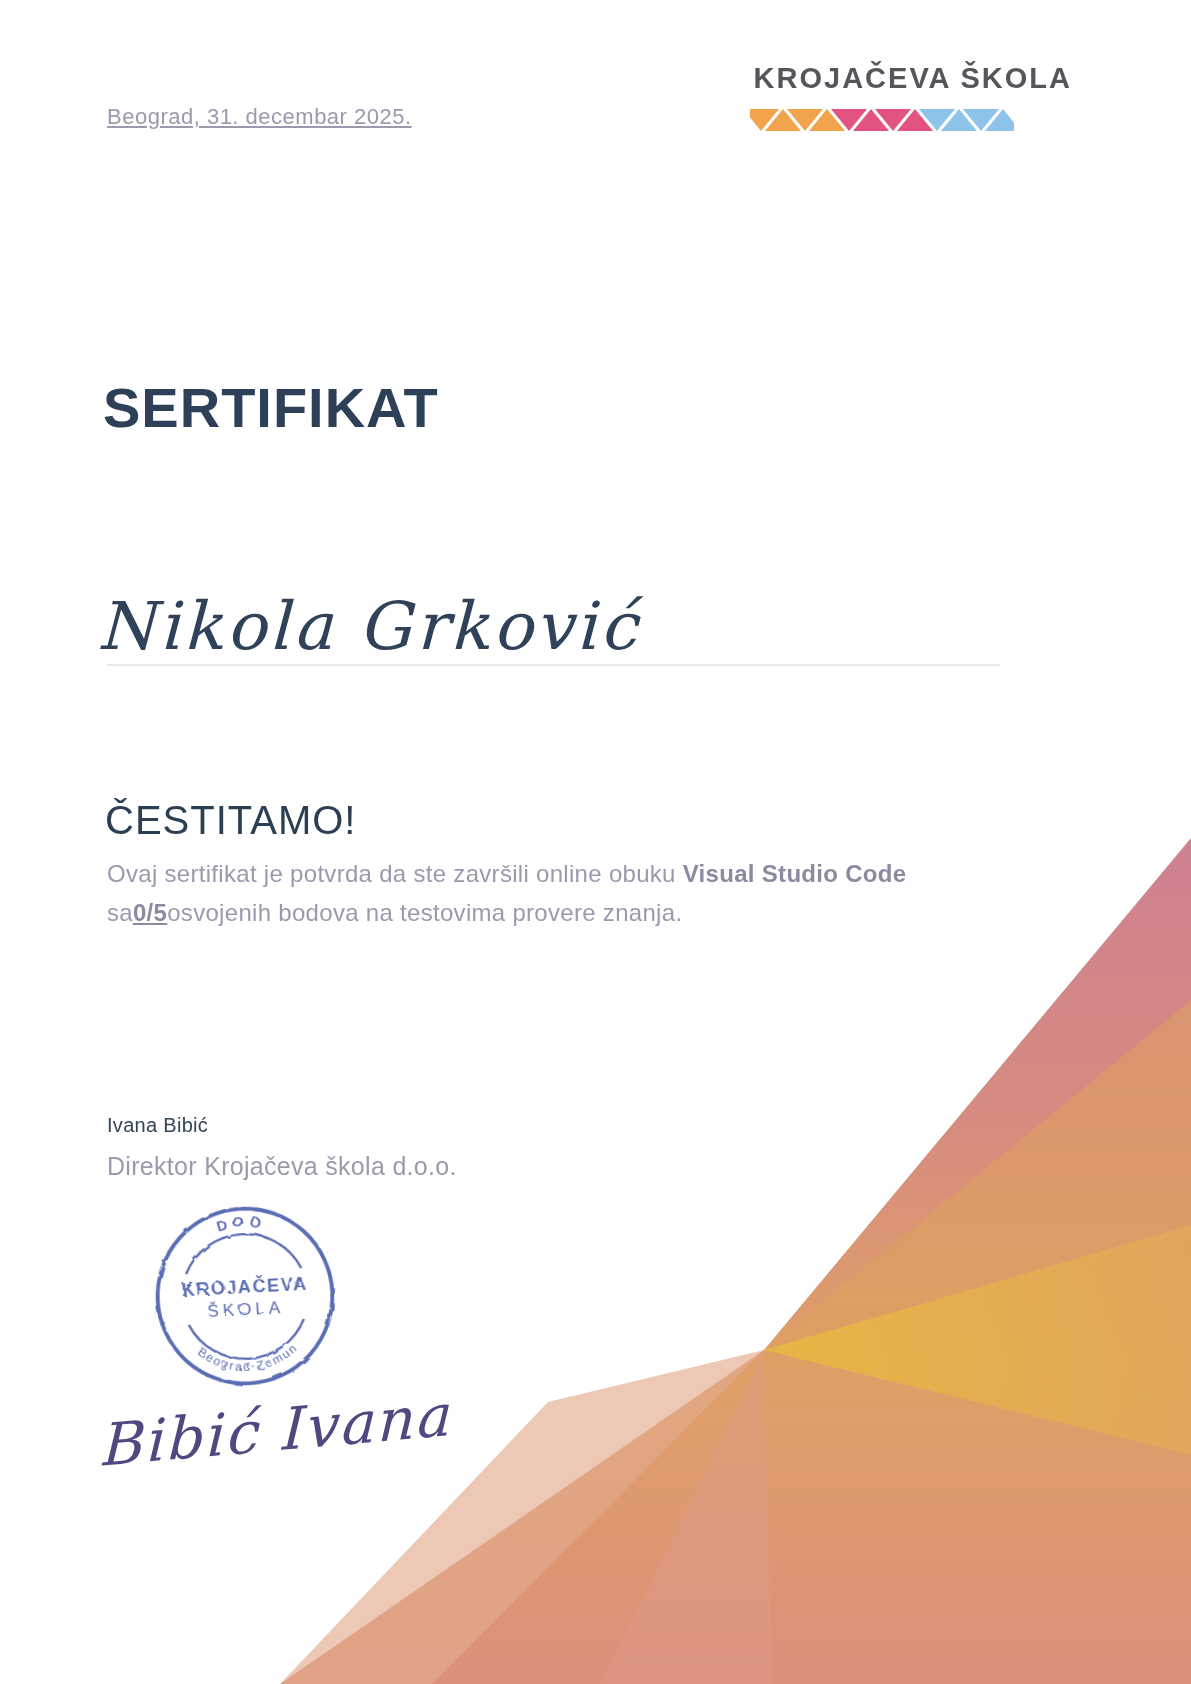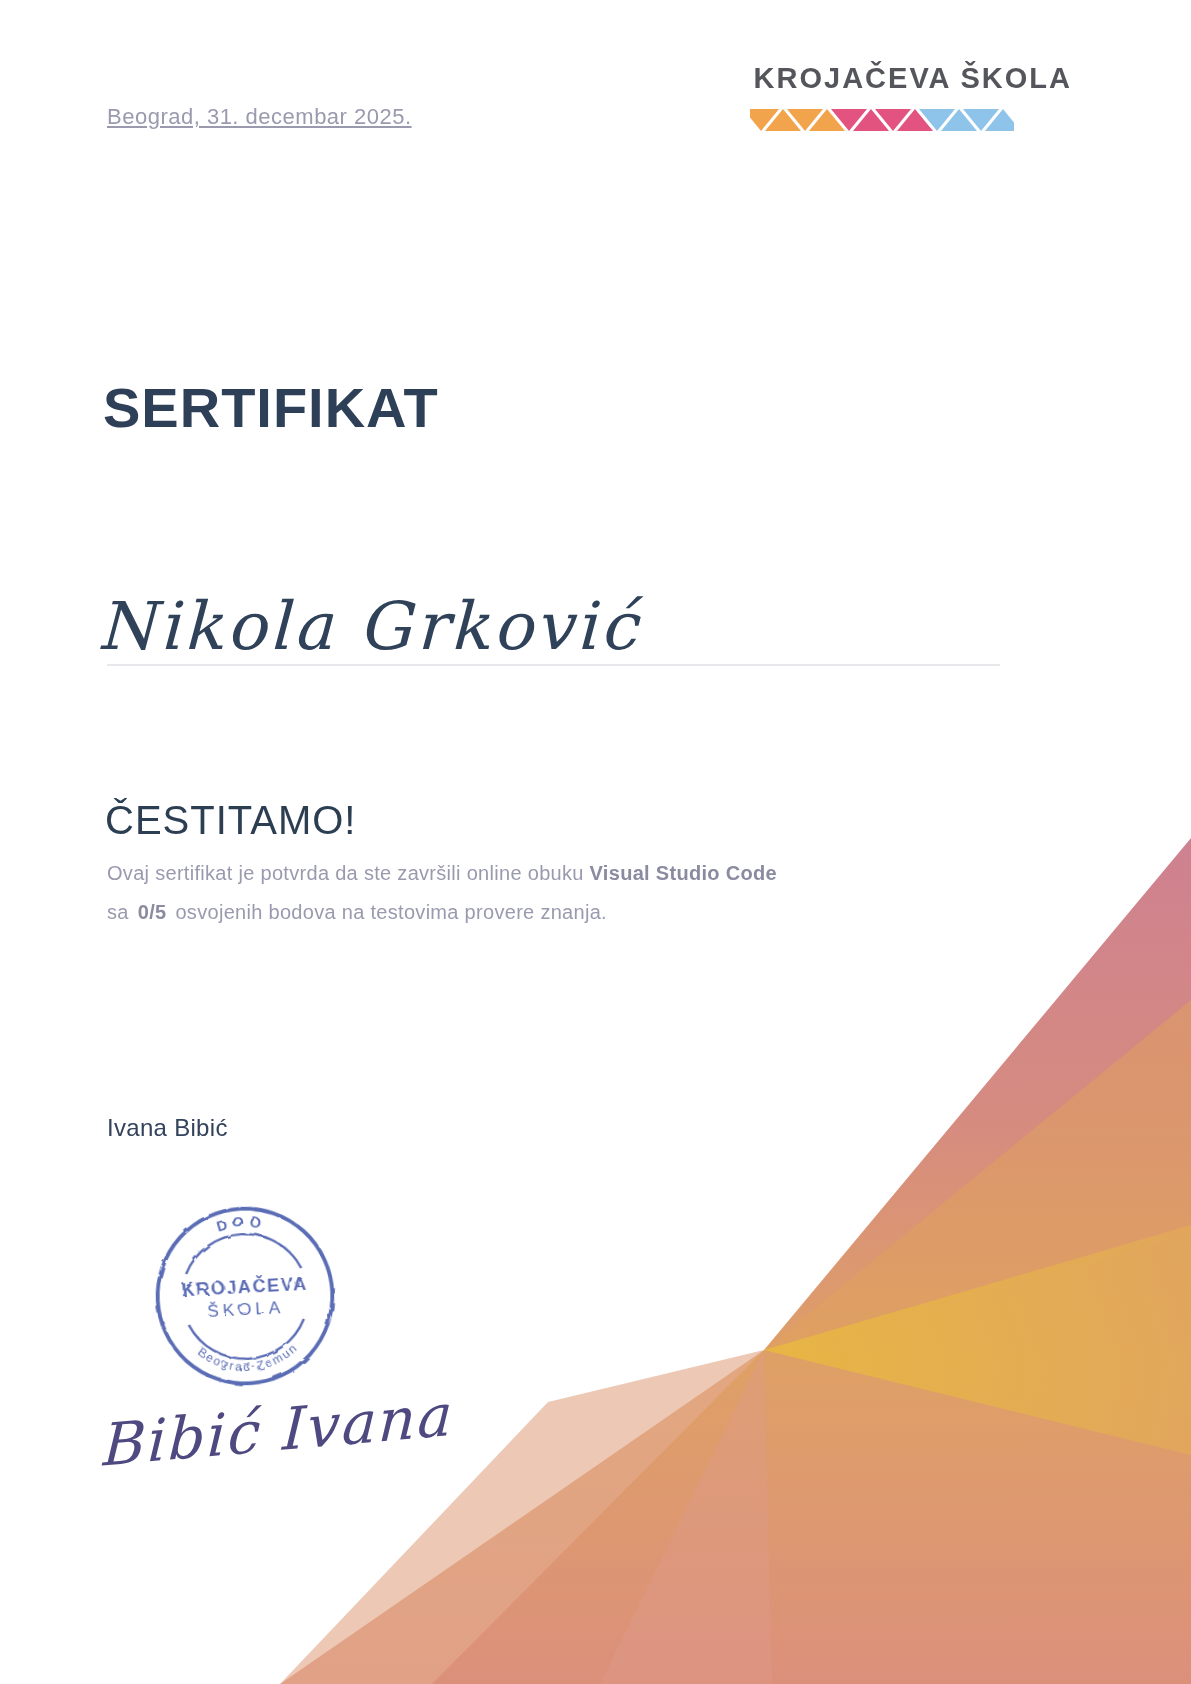--- a/index.html
+++ b/index.html
@@ -46,28 +46,28 @@
     left:107px;top:664px;width:893px;height:2px;background:#E7E7EC;
   }
 
   .greeting{
     left:105px;top:798px;
     font-size:40px;font-weight:normal;color:#2C3E52;letter-spacing:1px;
   }
 
   .body-text{
     left:107px;top:854px;width:1010px;margin:0;
-    font-size:20px;line-height:39px;color:#9A9AAF;letter-spacing:.3px;
+    font-size:24px;line-height:39px;color:#9A9AAF;letter-spacing:.3px;
   }
   .body-text strong{font-weight:bold;color:#8A8AA0;}
-  .body-text .score{margin:0 9px;}
+  .body-text .score{margin:0 0;text-decoration:underline;}
 
   .sig-name{
     left:107px;top:1114px;
-    font-size:24px;color:#32435B;letter-spacing:.3px;
+    font-size:20px;color:#32435B;letter-spacing:.3px;
   }
   .sig-title{
     left:107px;top:1152px;
     font-size:25px;color:#9A9AAF;letter-spacing:.3px;
   }
 
   .stamp{
     left:149px;top:1200px;width:192px;height:192px;
     opacity:.85;
   }
@@ -135,20 +135,21 @@
 
   <div class="abs greeting">ČESTITAMO!</div>
 
   <p class="abs body-text">
     <span>Ovaj sertifikat je potvrda da ste završili online obuku</span>
     <strong>Visual Studio Code</strong><br>
     <span>sa</span><strong class="score">0/5</strong><span>osvojenih bodova na testovima provere znanja.</span>
   </p>
 
   <div class="abs sig-name">Ivana Bibić</div>
+  <div class="abs sig-title">Direktor Krojačeva škola d.o.o.</div>
 
   <svg class="abs stamp" viewBox="0 0 200 200" xmlns="http://www.w3.org/2000/svg">
     <defs>
       <path id="arcTop" d="M 28,100 A 72,72 0 0 1 172,100" fill="none"></path>
       <path id="arcBottom" d="M 22,100 A 78,78 0 0 0 178,100" fill="none"></path>
       <filter id="inkRough" x="-10%" y="-10%" width="120%" height="120%">
         <feTurbulence type="fractalNoise" baseFrequency="0.09" numOctaves="2" result="n"></feTurbulence>
         <feDisplacementMap in="SourceGraphic" in2="n" scale="3"></feDisplacementMap>
       </filter>
     </defs>

